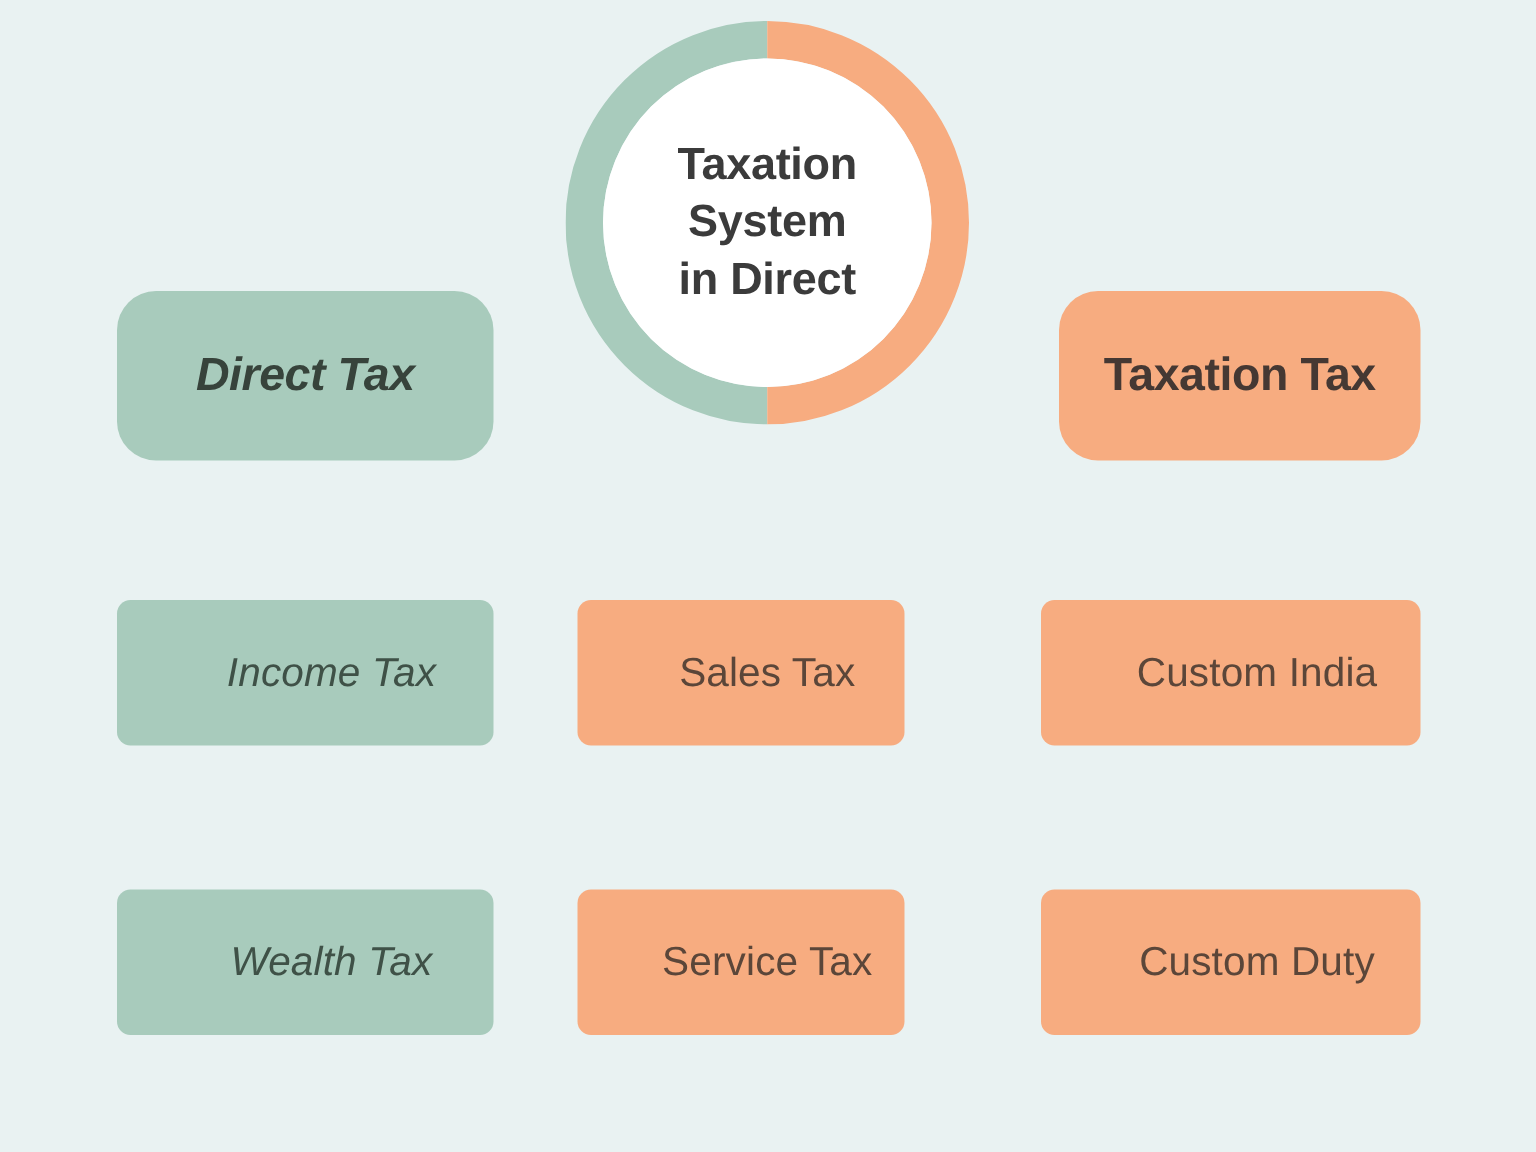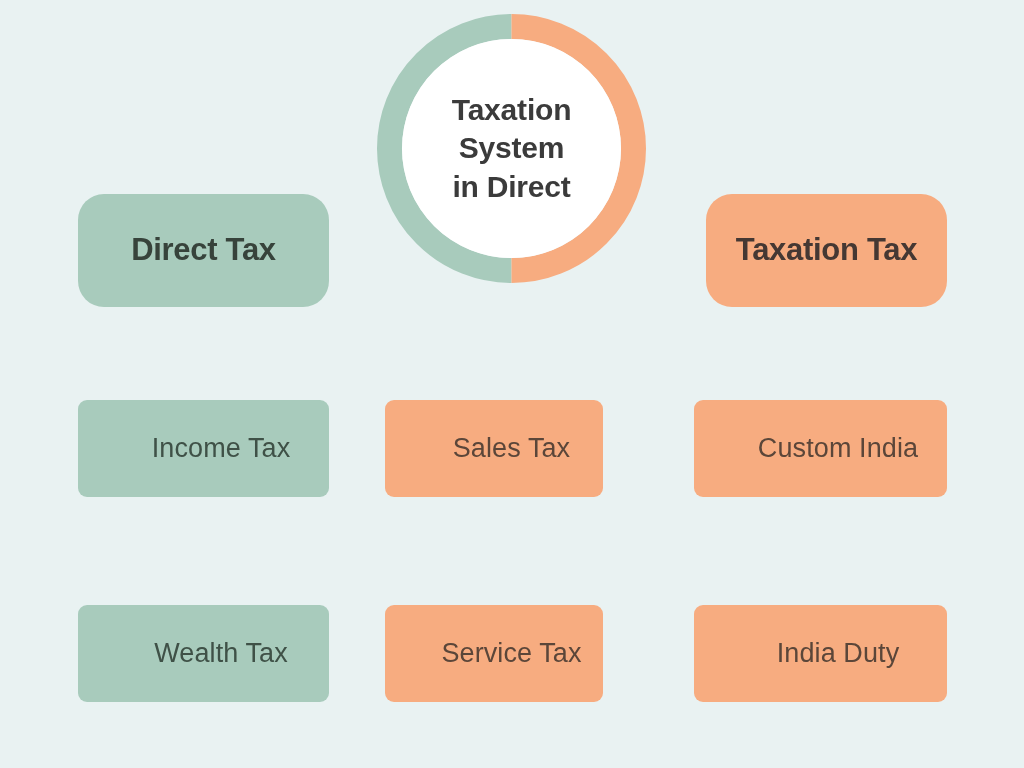--- a/index.html
+++ b/index.html
@@ -90,36 +90,36 @@
     padding-left: 35px;
   }
   .node.leaf .node-label {
     font-size: 27px;
     font-weight: normal;
     letter-spacing: 0.1px;
   }
 
   
   .theme-green { background: #a8cbbc; }
-  .theme-green .node-label { color: #3f5147; }
+  .theme-green .node-label { color: #3f5147; font-style: italic; }
   .theme-green.branch .node-label { color: #37433b; }
 
   .theme-orange { background: #f7ac80; }
   .theme-orange .node-label { color: #5b4639; }
   .theme-orange.branch .node-label { color: #453833; }
 
   
   .col-left   { left: 78px;  width: 251px; }
   .col-mid    { left: 385px; width: 218px; }
   .col-right  { left: 694px; width: 253px; }
   .col-right-branch { left: 706px; width: 241px; }
 
   .row-branch { top: 194px; }
   .row-1      { top: 400px; }
-  .row-2      { top: 593px; margin-top: 12px; }
+  .row-2      { top: 593px; }
 </style>
 </head>
 <body>
 
 <div id="diagram">
 
   <div class="hub">
     <svg class="hub-ring" viewBox="0 0 269 269">
 
       <path d="M 134.5 12.5 A 122 122 0 0 0 134.5 256.5" fill="none" stroke="#a8cbbc" stroke-width="25"></path>
@@ -155,16 +155,16 @@
 
   <div class="node leaf theme-green col-left row-2">
     <span class="node-label">Wealth Tax</span>
   </div>
 
   <div class="node leaf theme-orange col-mid row-2">
     <span class="node-label">Service Tax</span>
   </div>
 
   <div class="node leaf theme-orange col-right row-2">
-    <span class="node-label">India Duty</span>
+    <span class="node-label">Custom Duty</span>
   </div>
 
 </div>
 
 </body></html>

